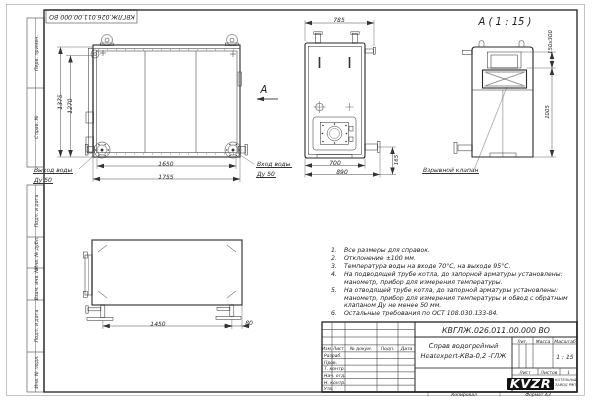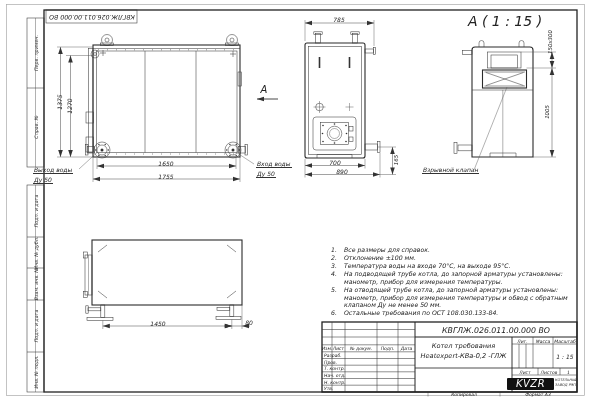--- a/index.html
+++ b/index.html
@@ -14,21 +14,21 @@
   .dims{font-size:5.4px;}
   .lbl{font-size:6px;border-bottom:0.6px solid #333;padding:0 1px;}
   .stamp{font-size:4.8px;color:#333;}
   .tb{font-size:4.5px;}
   .note-block{position:absolute;left:331px;top:246px;width:242px;}
   .note{display:flex;font-size:6.2px;line-height:1.22;font-style:italic;margin-bottom:0.6px;}
   .nnum{flex:0 0 13px;}
   .ntext{flex:1;}
   .logo{position:absolute;left:507px;top:377.5px;width:47px;height:12.5px;background:#111;
         border-radius:1px;display:flex;align-items:center;justify-content:center;}
-  .logo span{color:#fff;font-weight:normal;font-style:italic;font-size:10px;letter-spacing:0.5px;
+  .logo span{color:#fff;font-weight:bold;font-style:italic;font-size:13px;letter-spacing:0.5px;
         font-family:"DejaVu Sans",sans-serif;}
   .company{position:absolute;left:555px;top:378px;width:22px;font-size:3.5px;line-height:1.3;
         font-style:italic;color:#333;}
 </style>
 </head>
 <body>
 
 <div id="page">
 
 <svg width="600" height="400" viewBox="0 0 600 400">
@@ -270,21 +270,21 @@
 <div class="txt lbl" style="left:33px;top:176px;">Ду 50</div>
 <div class="txt lbl" style="left:256px;top:160px;">Вход воды</div>
 <div class="txt lbl" style="left:256px;top:170px;">Ду 50</div>
 <div class="txt ctr" style="left:264px;top:89px;font-size:10px;">А</div>
 
 <div class="txt ctr dim" style="left:339px;top:19px;">785</div>
 <div class="txt ctr dim" style="left:335px;top:161.5px;">700</div>
 <div class="txt ctr dim" style="left:342px;top:170.5px;">890</div>
 <div class="txt rt dims" style="left:396px;top:160px;">165</div>
 
-<div class="txt ctr" style="left:505px;top:21px;font-size:14px;">А ( 1 : 15 )</div>
+<div class="txt ctr" style="left:505px;top:21px;font-size:10px;">А ( 1 : 15 )</div>
 <div class="txt rt dims" style="left:549.5px;top:42px;">150x300</div>
 <div class="txt rt dims" style="left:547px;top:112px;">1005</div>
 <div class="txt lbl" style="left:422px;top:165.5px;">Взрывной клапан</div>
 
 <div class="txt ctr dim" style="left:158px;top:322.5px;">1450</div>
 <div class="txt ctr dim" style="left:249px;top:321.5px;">80</div>
 
 <div class="note-block">
   <div class="note">
     <span class="nnum">1.</span>
@@ -306,21 +306,21 @@
     <span class="nnum">5.</span>
     <span class="ntext">На отводящей трубе котла, до запорной арматуры установлены: манометр, прибор для измерения температуры и обвод с обратным клапаном Ду не менее 50 мм.</span>
   </div>
   <div class="note">
     <span class="nnum">6.</span>
     <span class="ntext">Остальные требования по ОСТ 108.030.133-84.</span>
   </div>
 </div>
 
 <div class="txt ctr" style="left:496px;top:329.5px;font-size:7.8px;">КВГЛЖ.026.011.00.000 ВО</div>
-<div class="txt ctr" style="left:463.5px;top:346px;font-size:6.6px;">Котел требования</div>
+<div class="txt ctr" style="left:463.5px;top:346px;font-size:6.6px;">Справ водогрейный</div>
 <div class="txt ctr" style="left:463.5px;top:355.5px;font-size:6.6px;">Heatexpert-КВа-0,2 -ГЛЖ</div>
 <div class="txt ctr tb" style="left:522.5px;top:340.5px;">Лит.</div>
 <div class="txt ctr tb" style="left:543px;top:340.5px;">Масса</div>
 <div class="txt ctr tb" style="left:565px;top:340.5px;">Масштаб</div>
 <div class="txt ctr" style="left:565px;top:356px;font-size:6px;">1 : 15</div>
 <div class="txt ctr tb" style="left:525px;top:371.5px;">Лист</div>
 <div class="txt ctr tb" style="left:549px;top:371.5px;">Листов</div>
 <div class="txt ctr tb" style="left:568.5px;top:371.5px;">1</div>
 <div class="txt ctr tb" style="left:327px;top:348.3px;">Изм.</div>
 <div class="txt ctr tb" style="left:338.5px;top:348.3px;">Лист</div>

